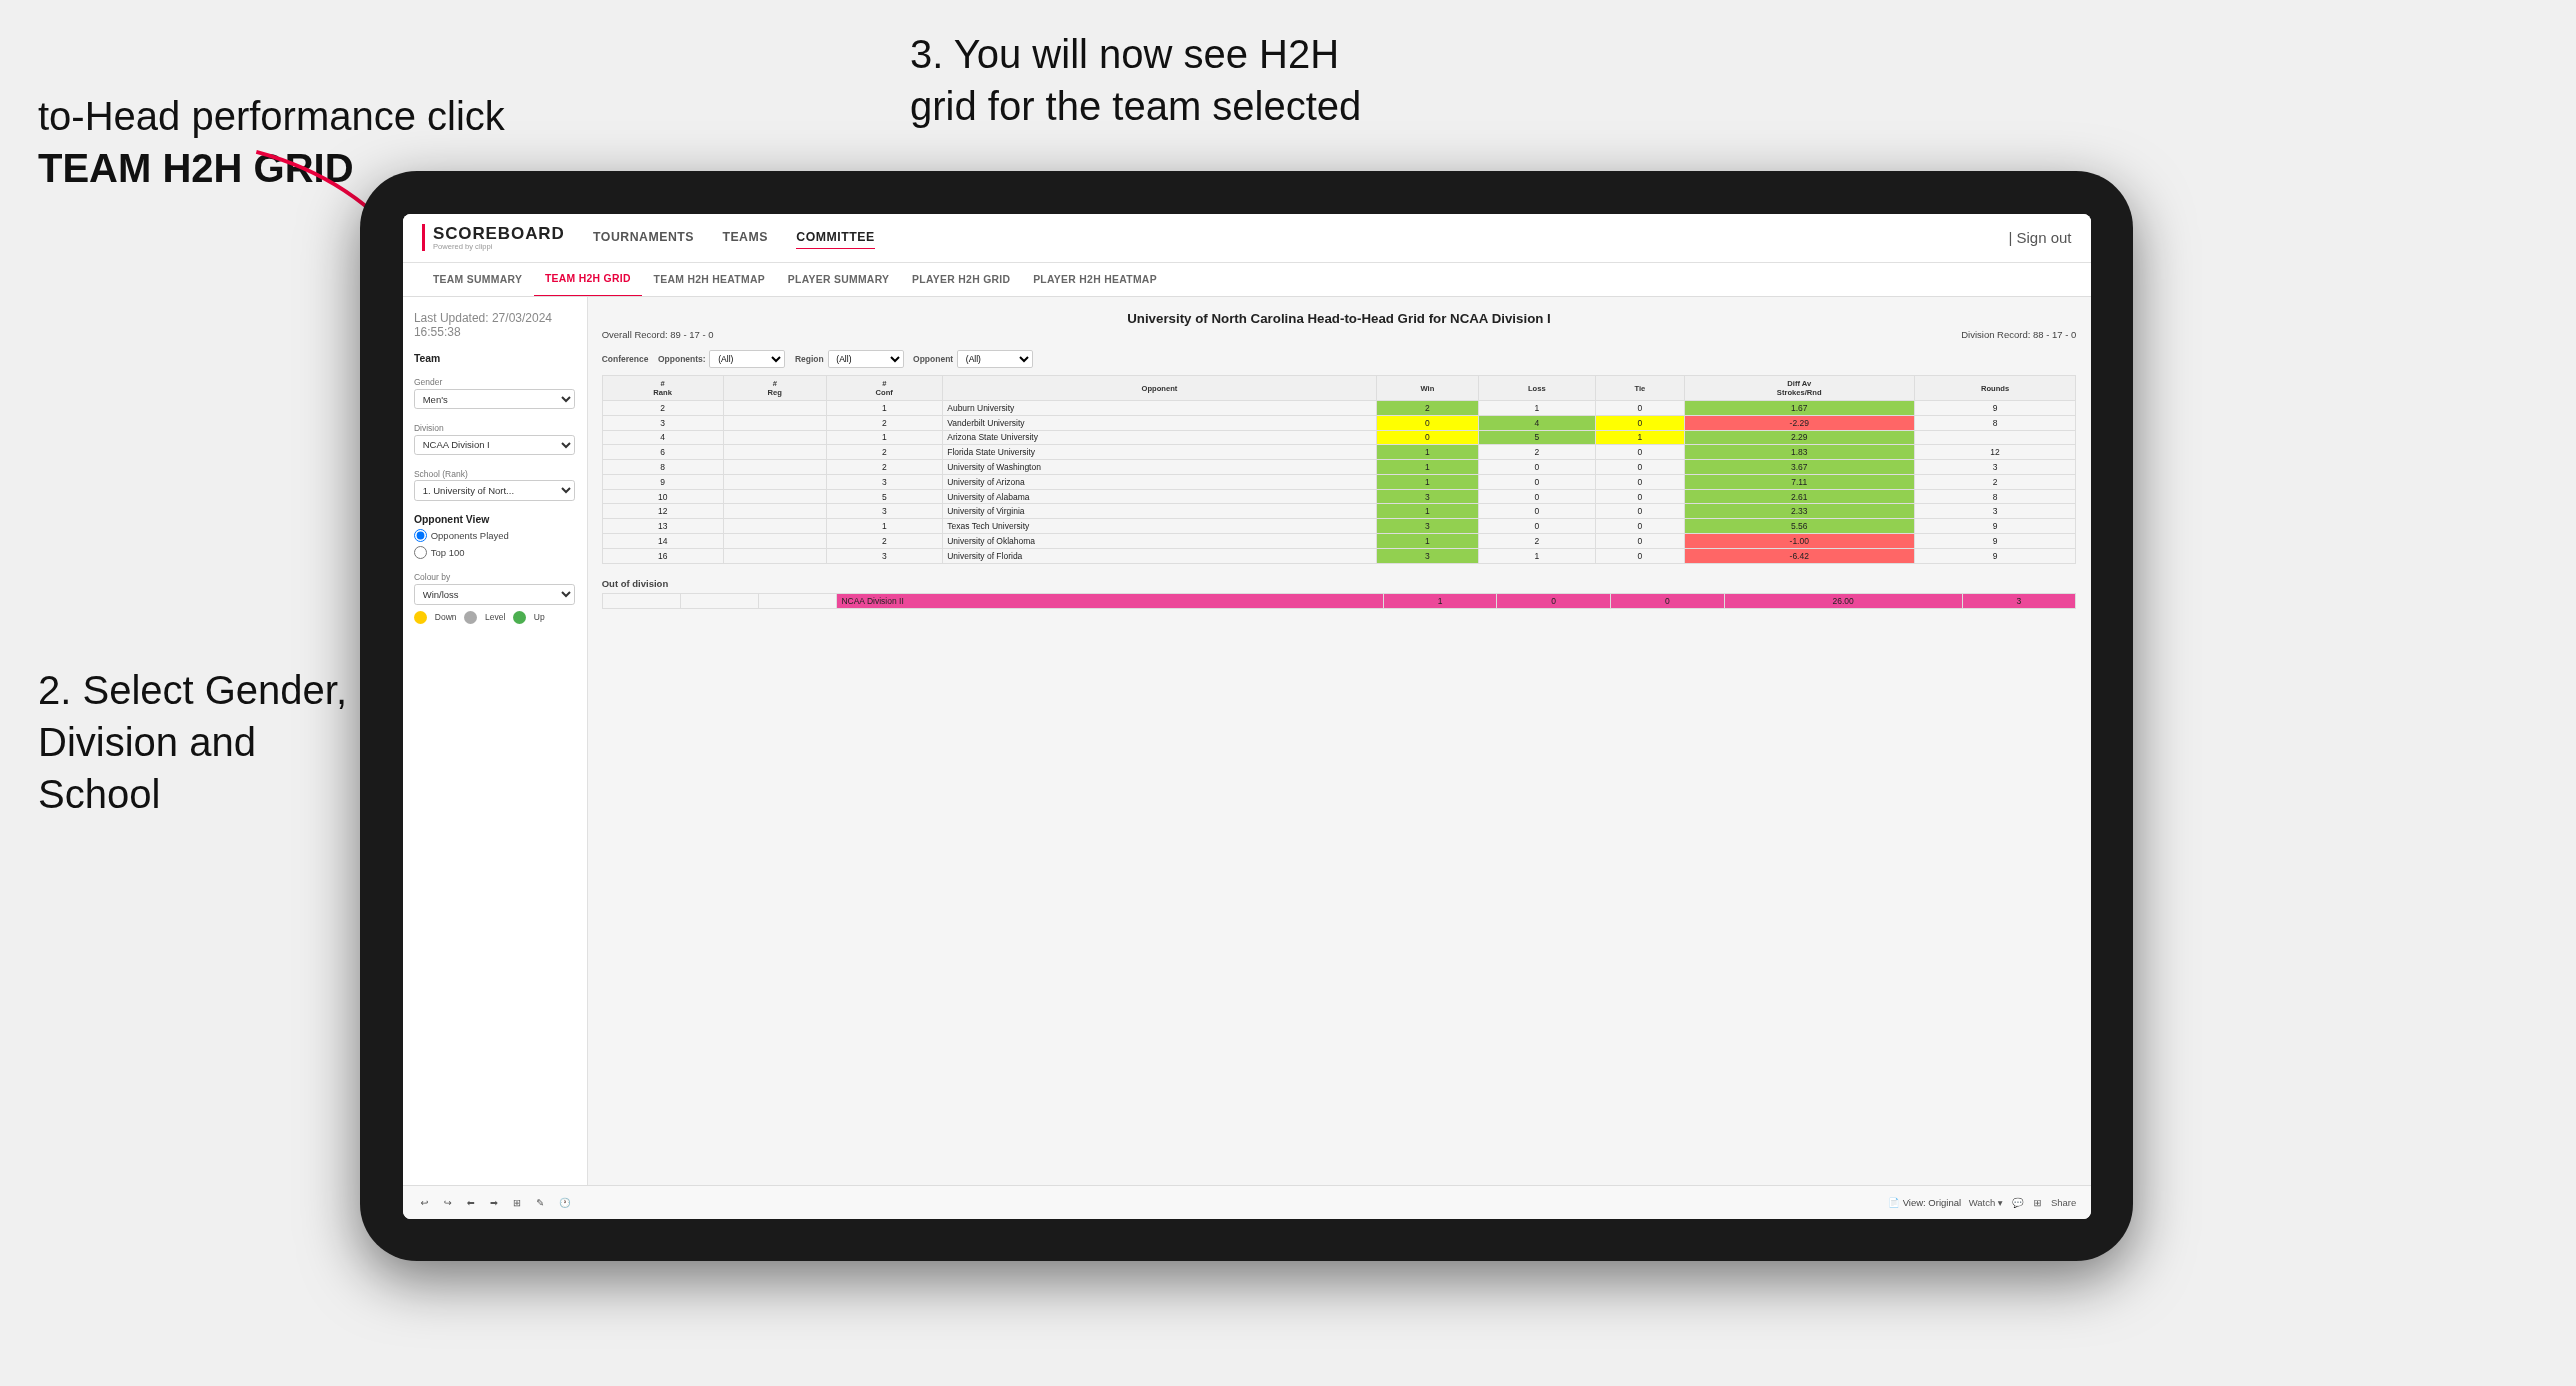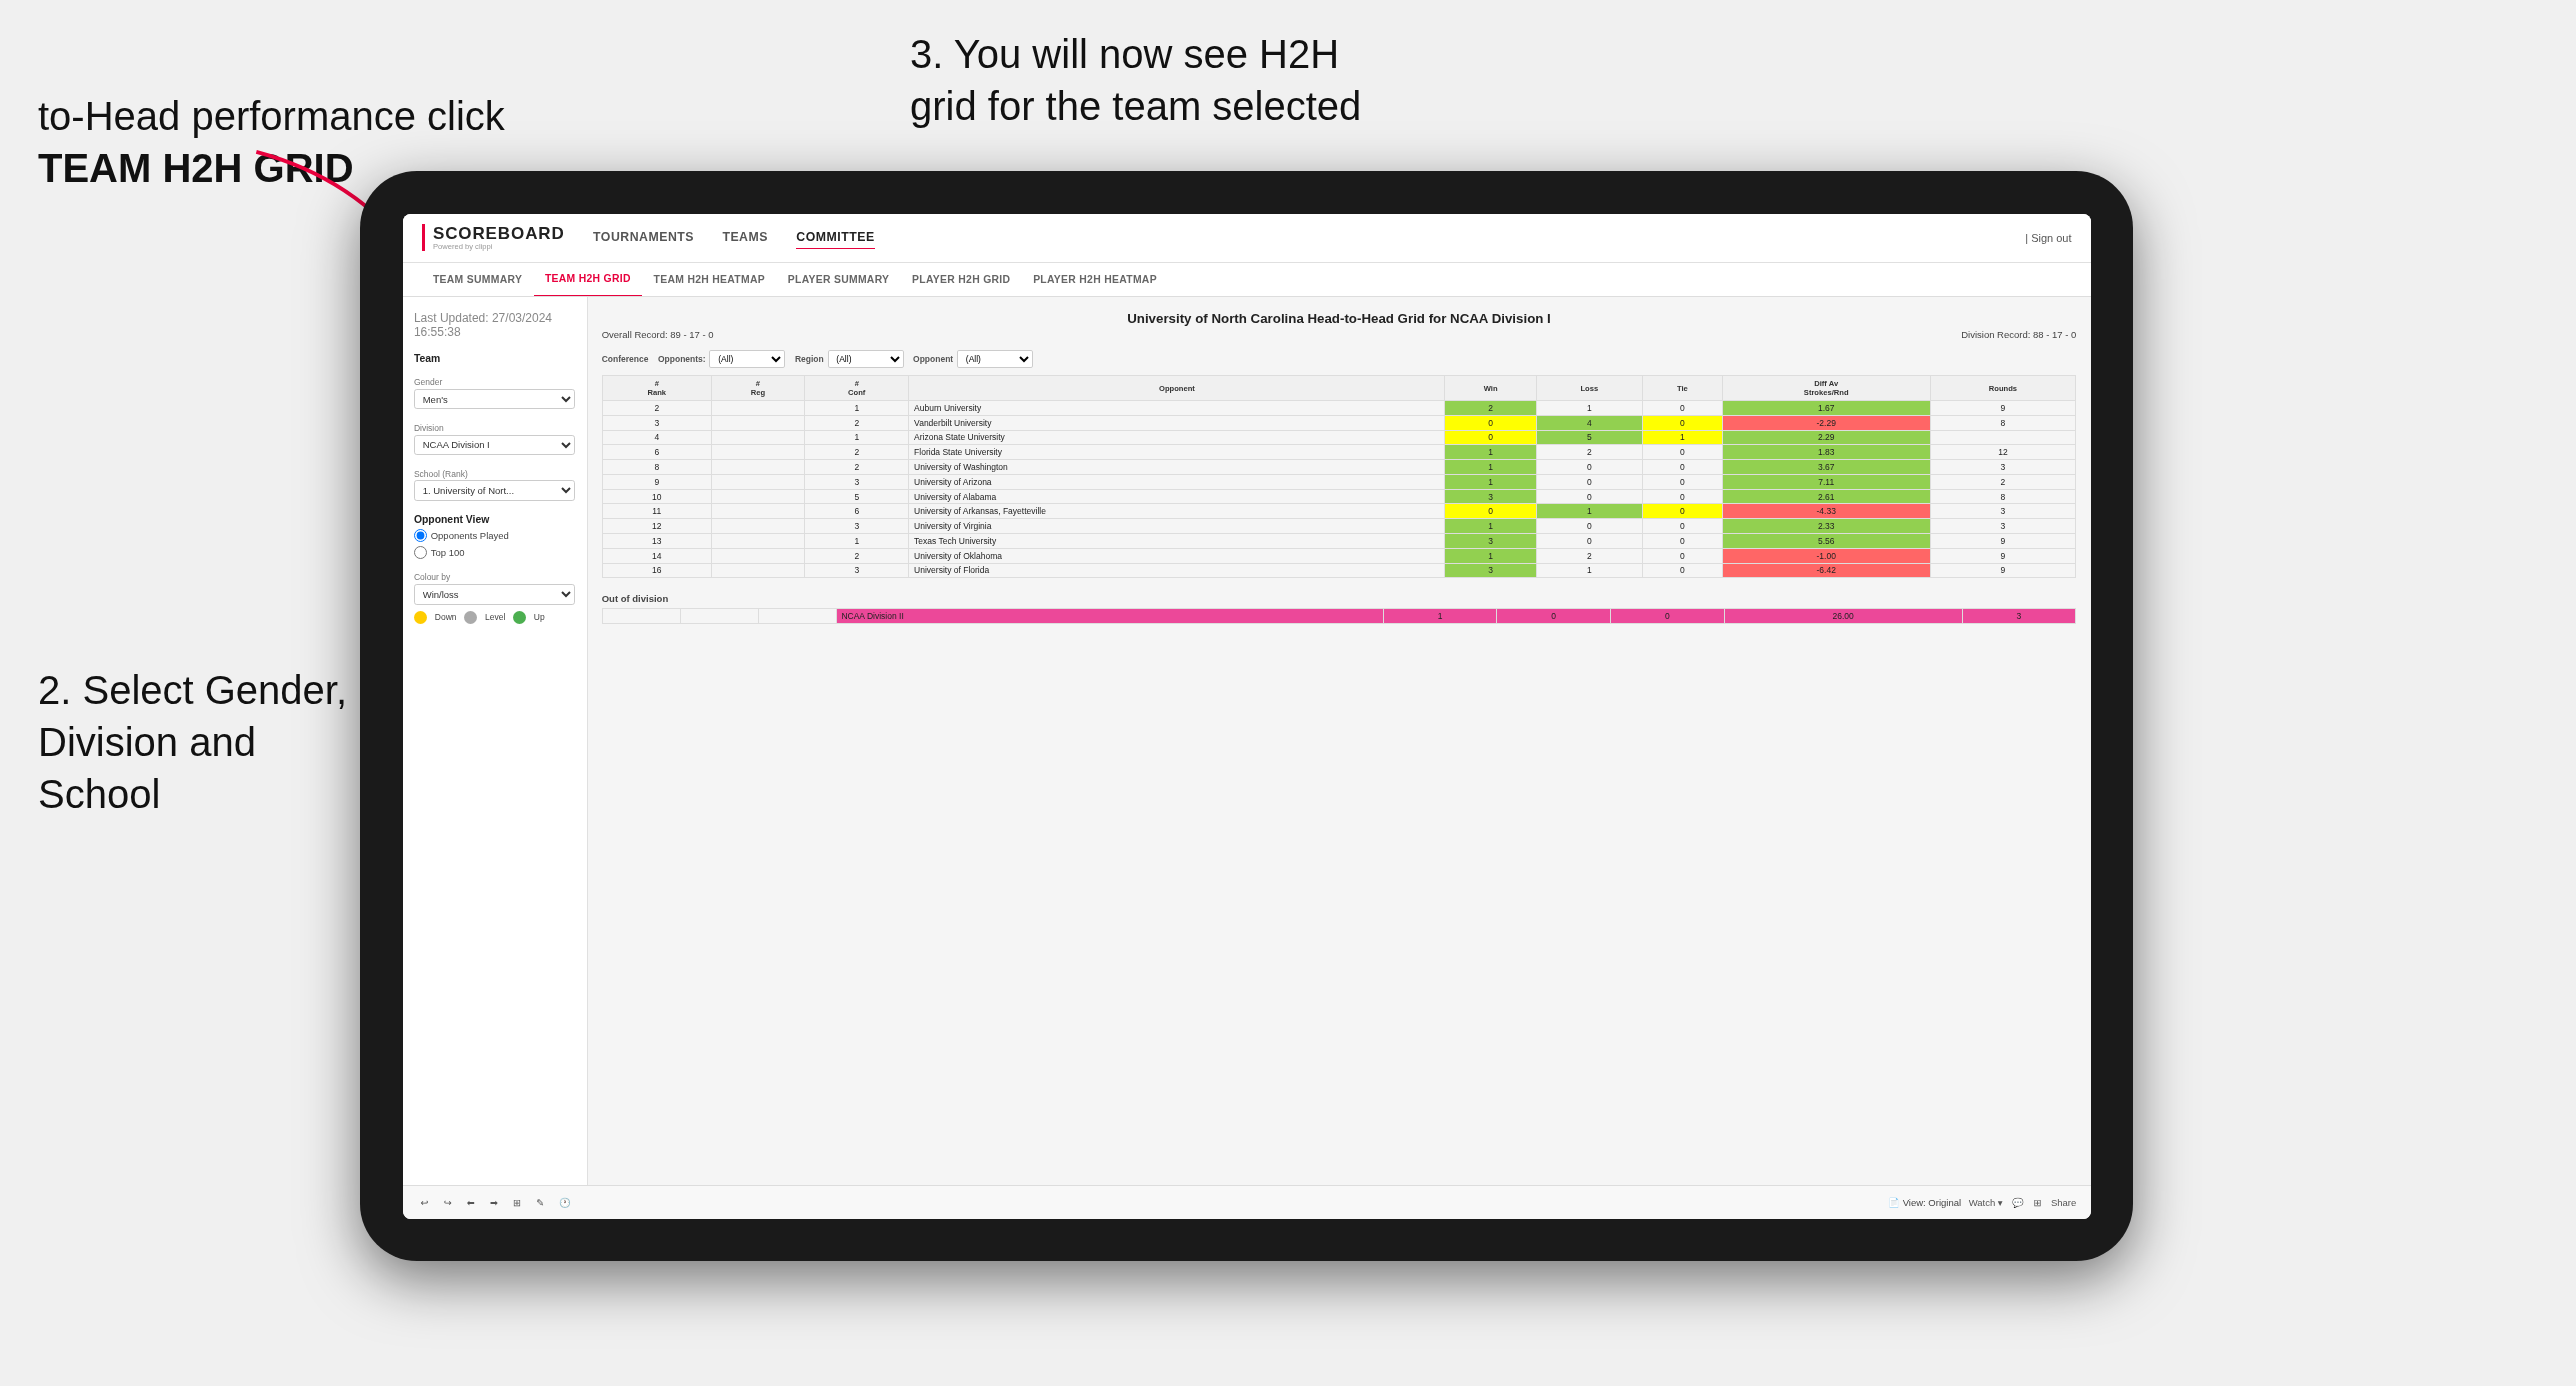--- a/index.html
+++ b/index.html
@@ -109,21 +109,21 @@
       text-transform: uppercase;
       letter-spacing: 0.5px;
     }
 
     .nav-item.active {
       color: #222;
       border-bottom: 1.9px solid #e8003d;
     }
 
     .sign-out {
-      font-size: 11px;
+      font-size: 15px;
       color: #555;
       cursor: pointer;
       text-align: center;
     }
 
     
     .subnav {
       display: flex;
       gap: 0;
       background: #fff;
@@ -619,31 +619,20 @@
     <td></td>
     <td>5</td>
     <td class="opponent-name">University of Alabama</td>
     <td style="background:#92d050">3</td>
     <td style="background:">0</td>
     <td style="background:">0</td>
     <td style="background:#92d050">2.61</td>
     <td>8</td>
   </tr>
               <tr>
-    <td>11</td>
-    <td></td>
-    <td>6</td>
-    <td class="opponent-name">University of Arkansas, Fayetteville</td>
-    <td style="background:#ffff00">0</td>
-    <td style="background:#92d050">1</td>
-    <td style="background:#ffff00">0</td>
-    <td style="background:#ff6666">-4.33</td>
-    <td>3</td>
-  </tr>
-              <tr>
     <td>12</td>
     <td></td>
     <td>3</td>
     <td class="opponent-name">University of Virginia</td>
     <td style="background:#92d050">1</td>
     <td style="background:">0</td>
     <td style="background:">0</td>
     <td style="background:#92d050">2.33</td>
     <td>3</td>
   </tr>

